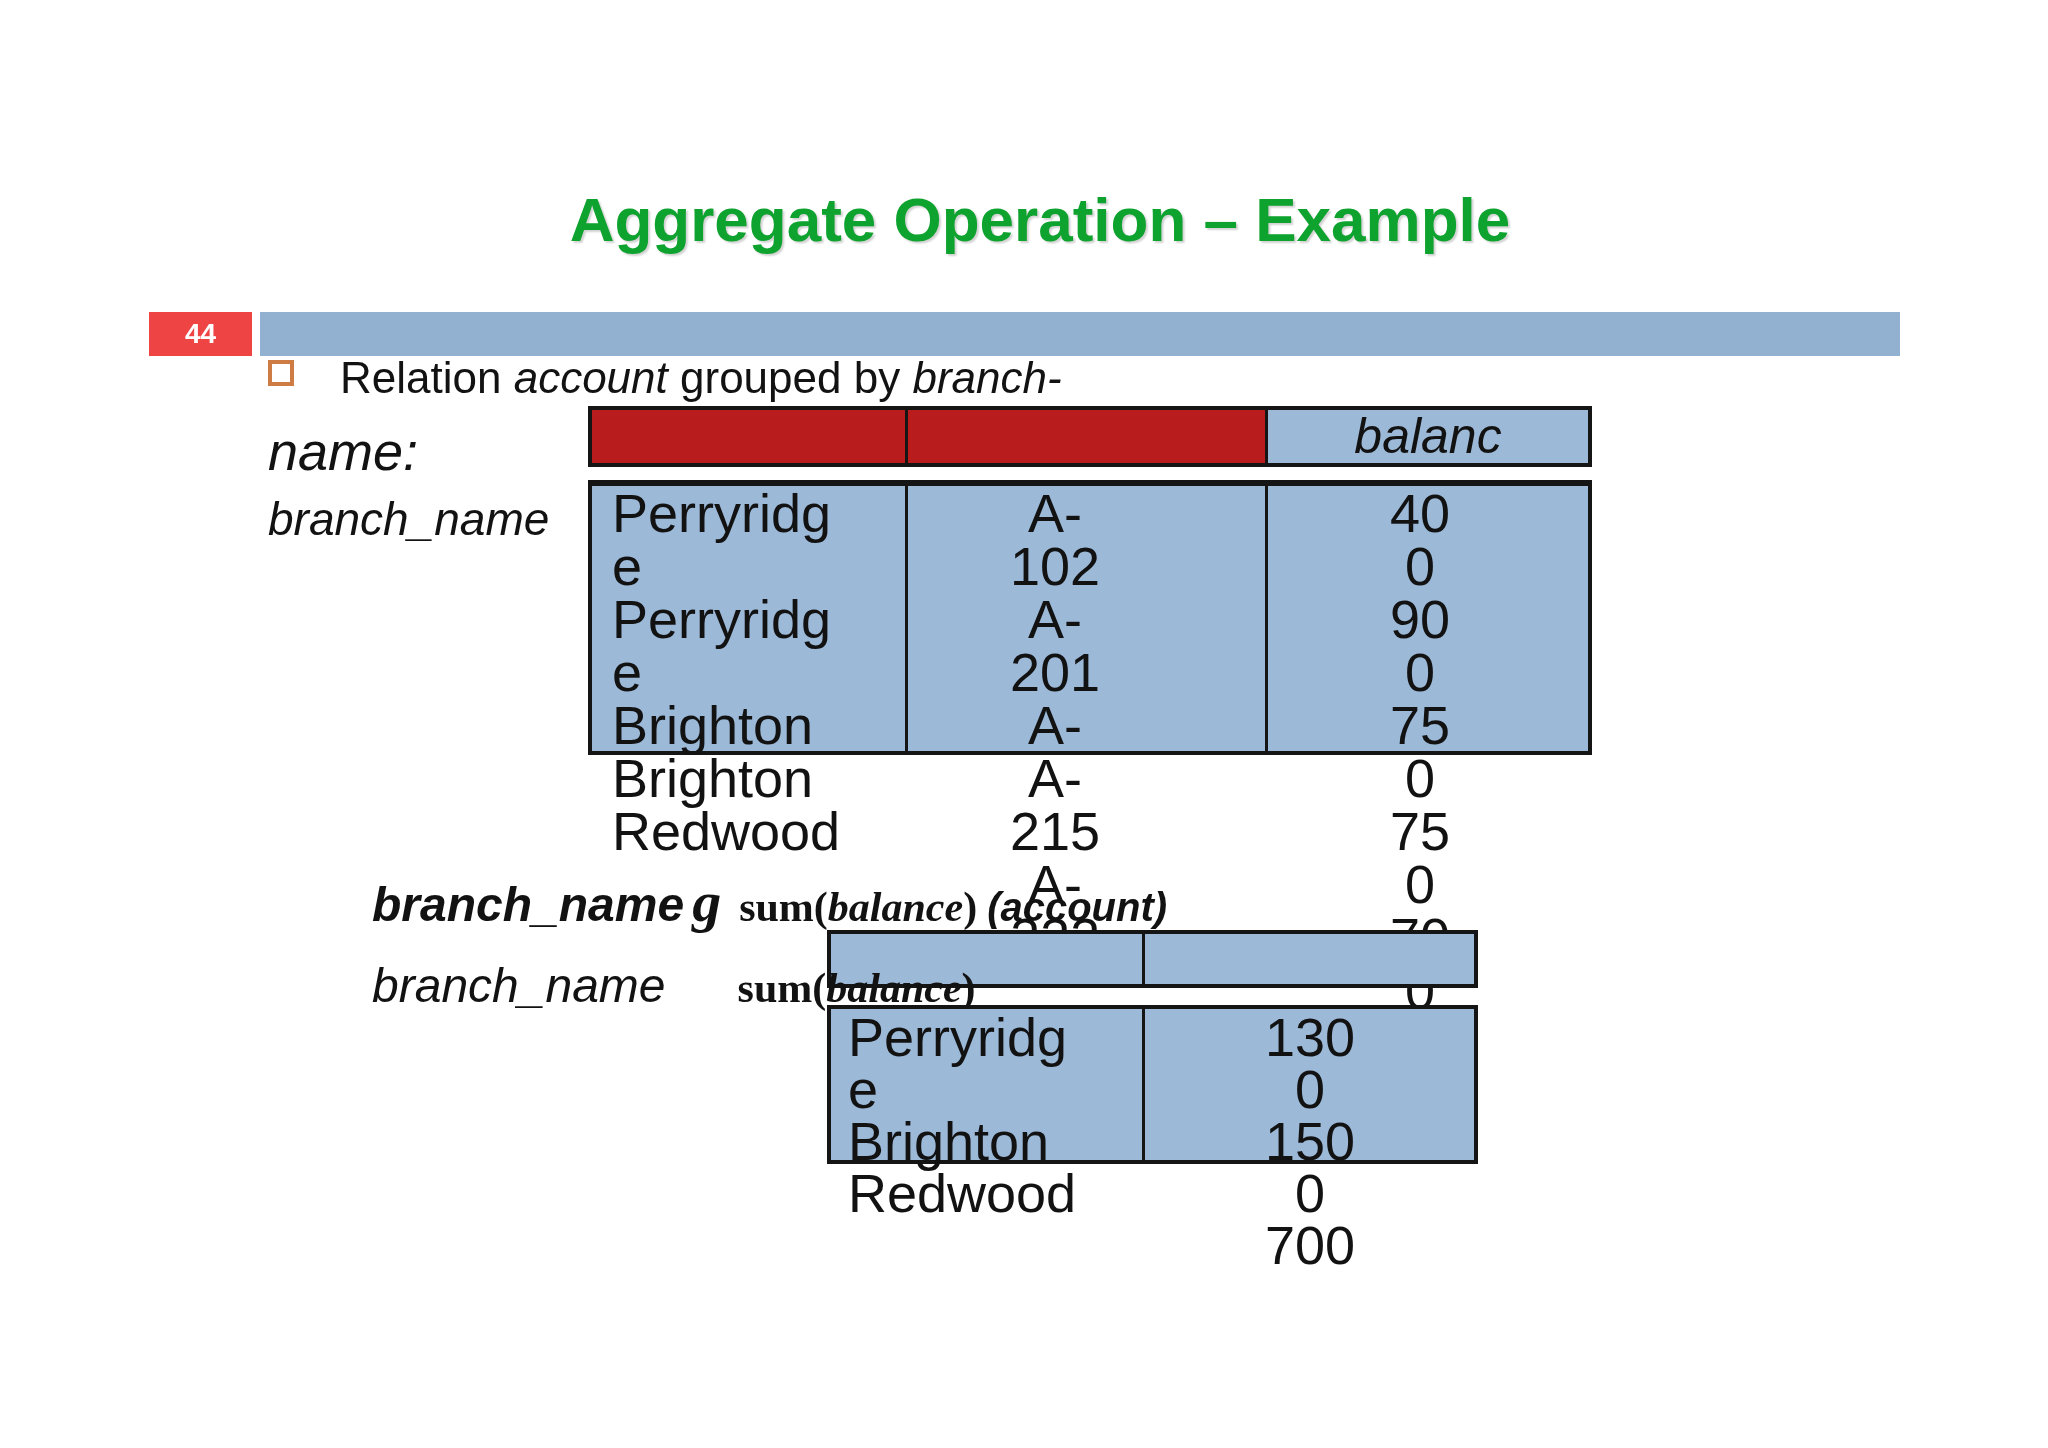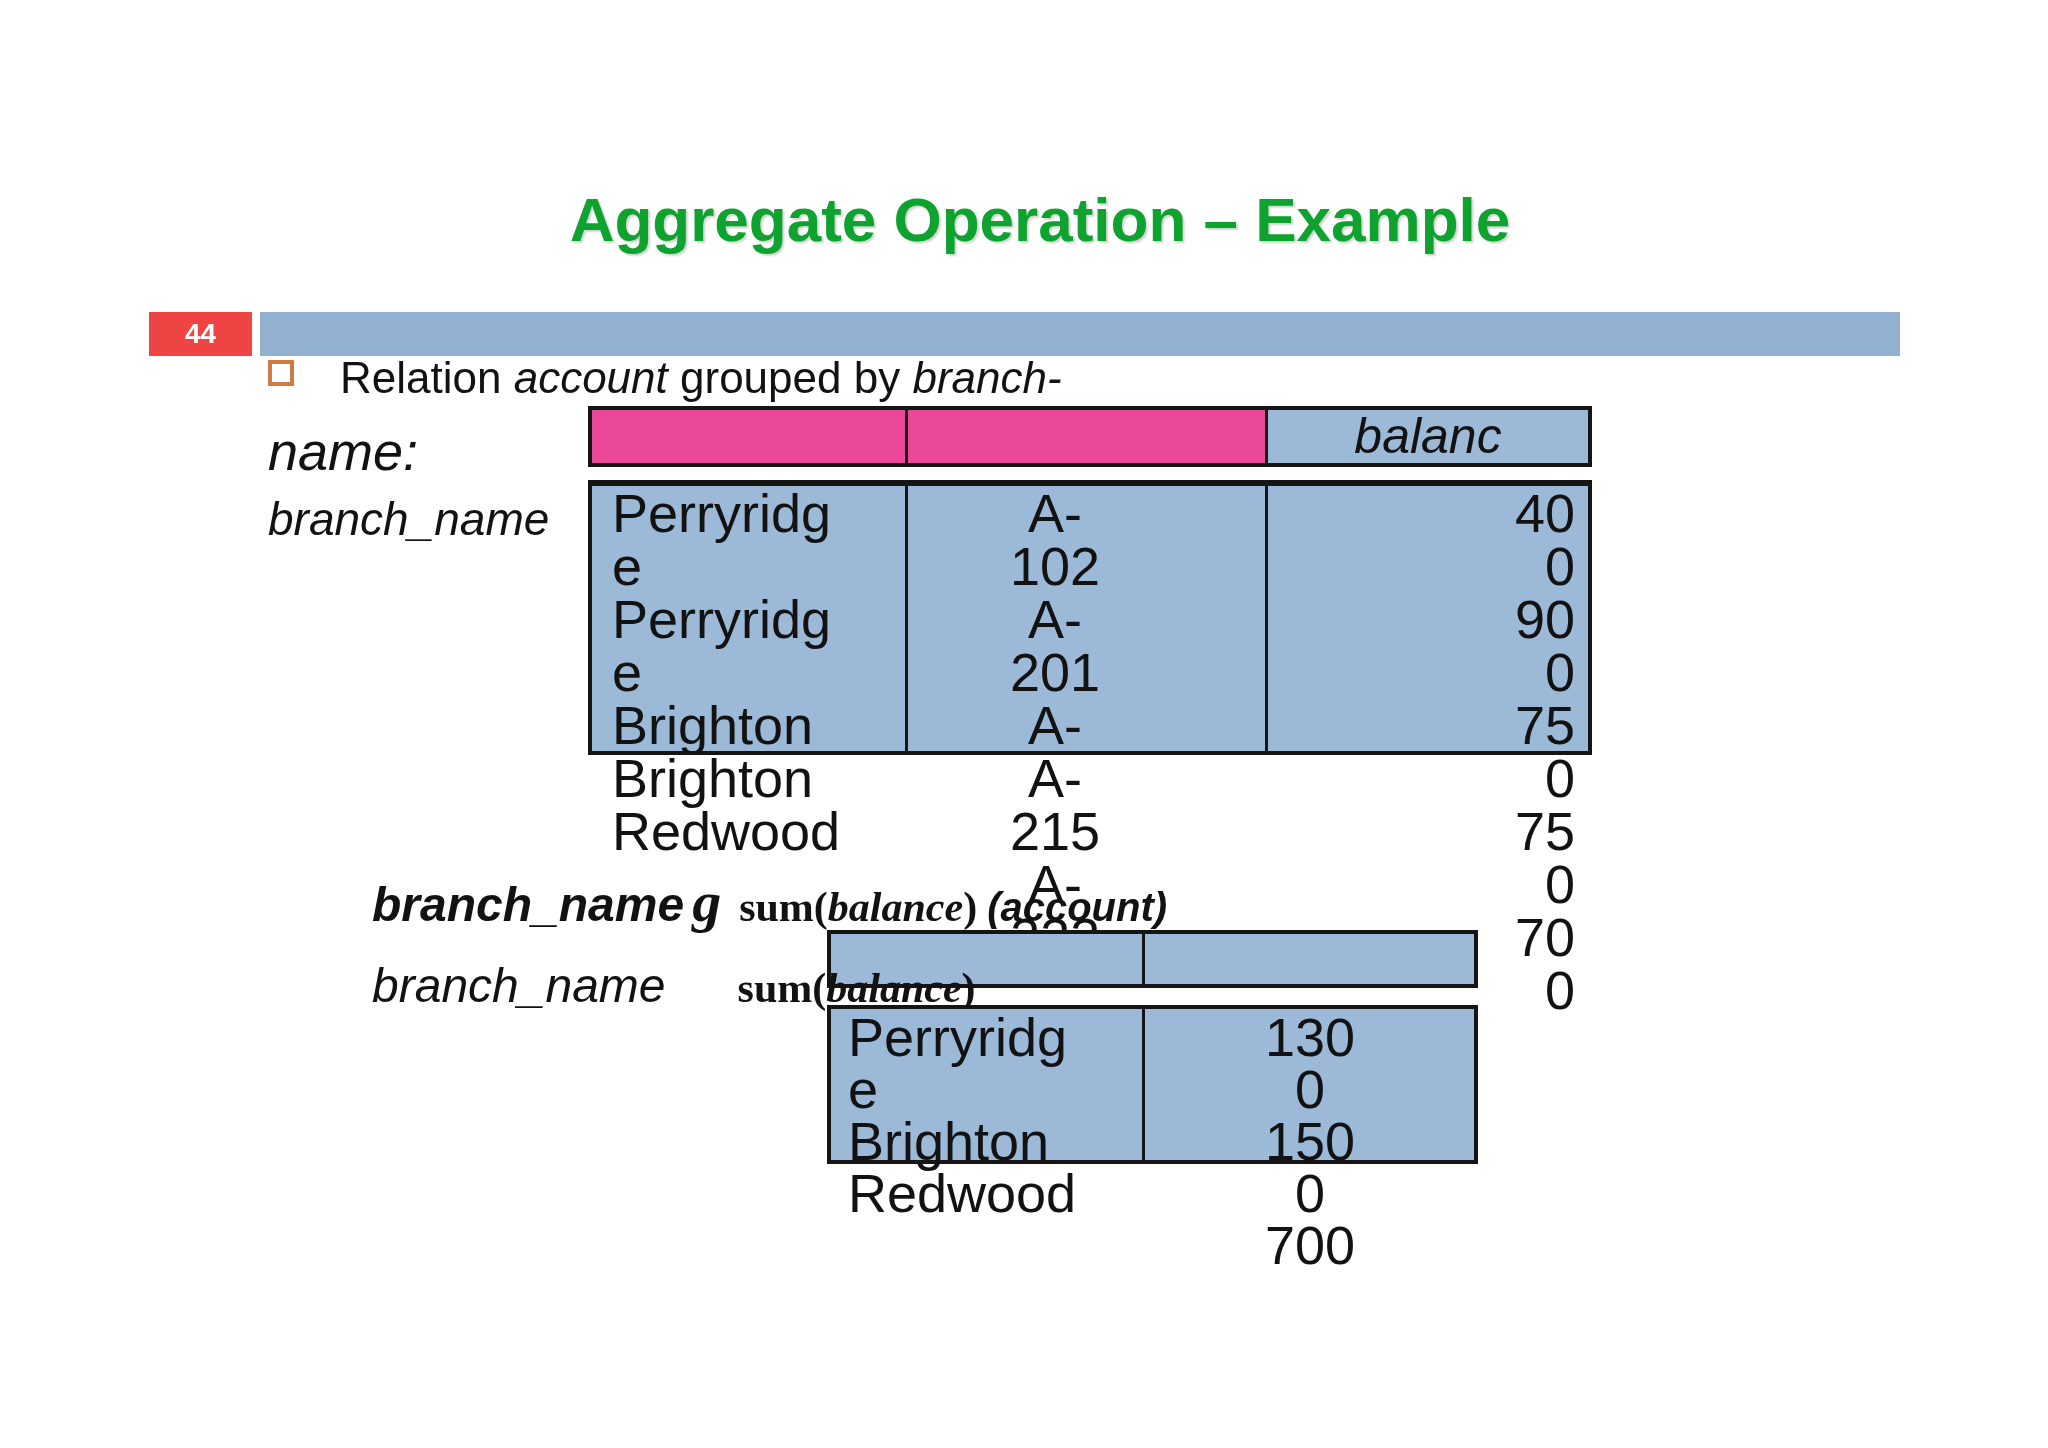--- a/index.html
+++ b/index.html
@@ -29,21 +29,21 @@
     position:absolute; left:268px; top:360px; width:26px; height:26px;
     background:#ffffff; border:4px solid #CE7C44; box-sizing:border-box;
   }
   .bullet-line{position:absolute; left:340px; top:352px; font-size:44px; line-height:52px; white-space:nowrap;}
   .wrap-label{position:absolute; left:268px; top:420px; font-size:54px;}
   .branch-label{position:absolute; left:268px; top:492px; font-size:46px;}
 
   
   .t1-header{
     position:absolute; left:588px; top:406px; width:1004px; height:61px;
-    border:4px solid #151515; box-sizing:border-box; display:flex; z-index:0; background:#ec4899;
+    border:4px solid #151515; box-sizing:border-box; display:flex; z-index:0; background:#b91c1c;
   }
   .t1h-cell{height:100%; box-sizing:border-box;}
   .t1h-c1{width:313px;}
   .t1h-c2{width:360px; border-left:3px solid #151515;}
   .t1h-c3{
     flex:1; border-left:3px solid #151515; background:#9CB9D8;
     font-style:italic; font-size:50px; line-height:52px; text-align:center;
   }
   .t1-body{
     position:absolute; left:588px; top:480px; width:1004px; height:275px;
@@ -51,21 +51,21 @@
     box-sizing:border-box; z-index:0;
   }
   .t1-divider{position:absolute; top:0; width:3px; height:100%; background:#151515;}
   .t1-divider.d1{left:313px;}
   .t1-divider.d2{left:673px;}
 
   .t1col{position:absolute; top:487px; z-index:1; font-size:54px;}
   .t1col .ln{display:block; height:53px; line-height:53px;}
   .t1col.c1{left:612px; width:285px; text-align:left;}
   .t1col.c2{left:905px; width:300px; text-align:center;}
-  .t1col.c3{left:1265px; width:310px; text-align:right;}
+  .t1col.c3{left:1265px; width:310px; text-align:center;}
 
   
   .formula1{position:absolute; left:372px; top:868px; z-index:6; white-space:nowrap;}
   .f1-sub{font-size:48px; font-weight:bold; font-style:italic;}
   .f-g{font-family:"Liberation Serif", serif; font-size:58px; font-weight:bold; font-style:italic; margin-left:8px;}
   .f-fn{font-family:"Liberation Serif", serif; font-size:42px; font-weight:bold;}
   .f-fn.gap1{margin-left:18px;}
   .f-arg{font-family:"Liberation Serif", serif; font-size:42px; font-weight:bold; font-style:italic;}
   .f-rel{font-size:40px; font-weight:bold; font-style:italic; margin-left:10px;}
 

